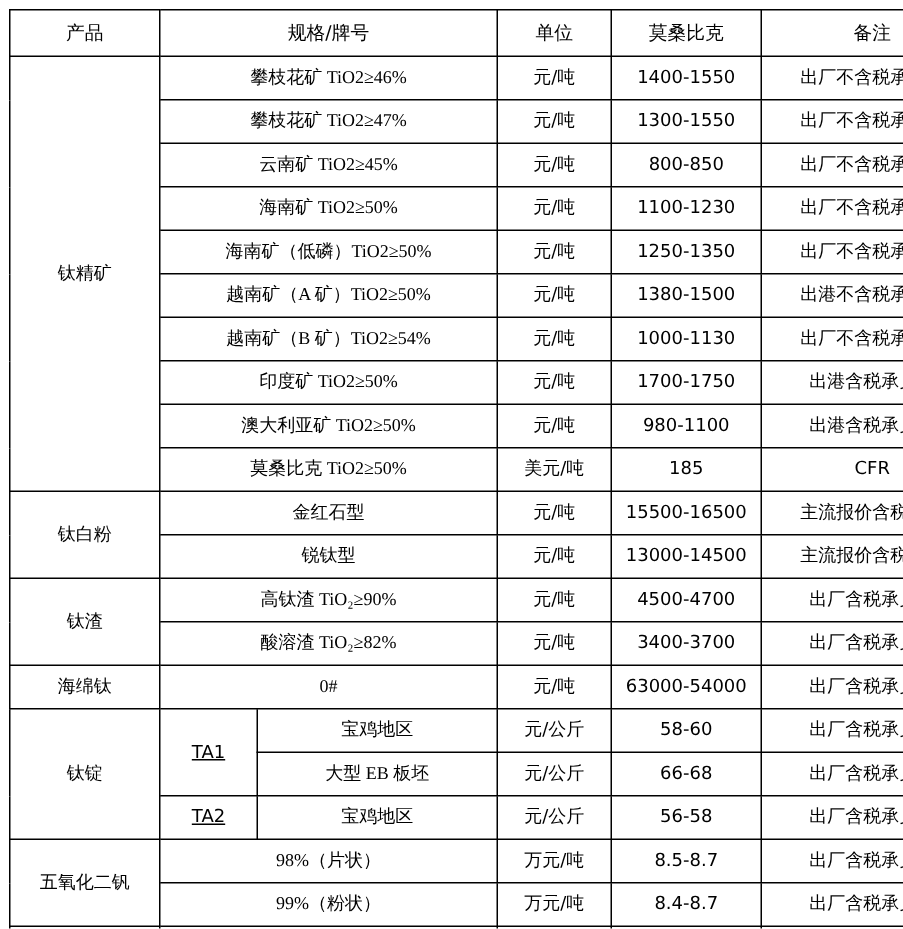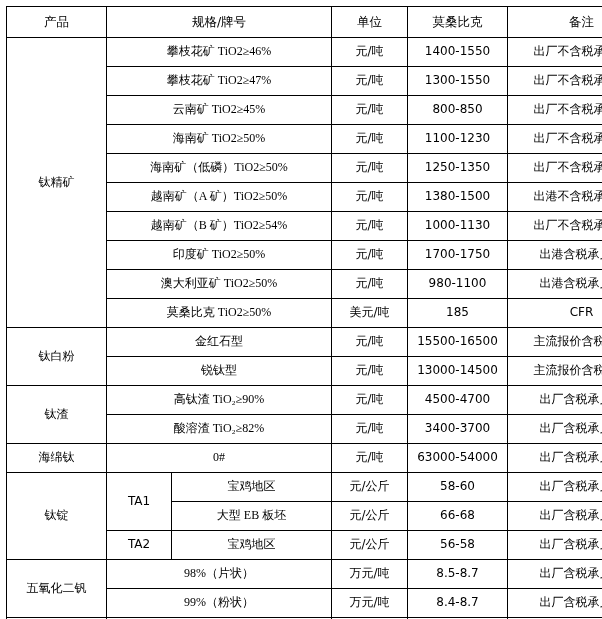--- a/index.html
+++ b/index.html
@@ -46,20 +46,21 @@
   }
   .cell-spec {
     font-size: 12px;
     font-family: Liberation Serif, serif;
   }
   .small-note {
     font-size: 11.5px;
   }
   .sub-label {
     font-size: 12px;
+    text-decoration: underline;
   }
 </style>
 </head>
 <body>
 
 <table id="price-table">
   <colgroup>
     <col class="col-product">
     <col class="col-spec">
     <col class="col-spec-wide">

